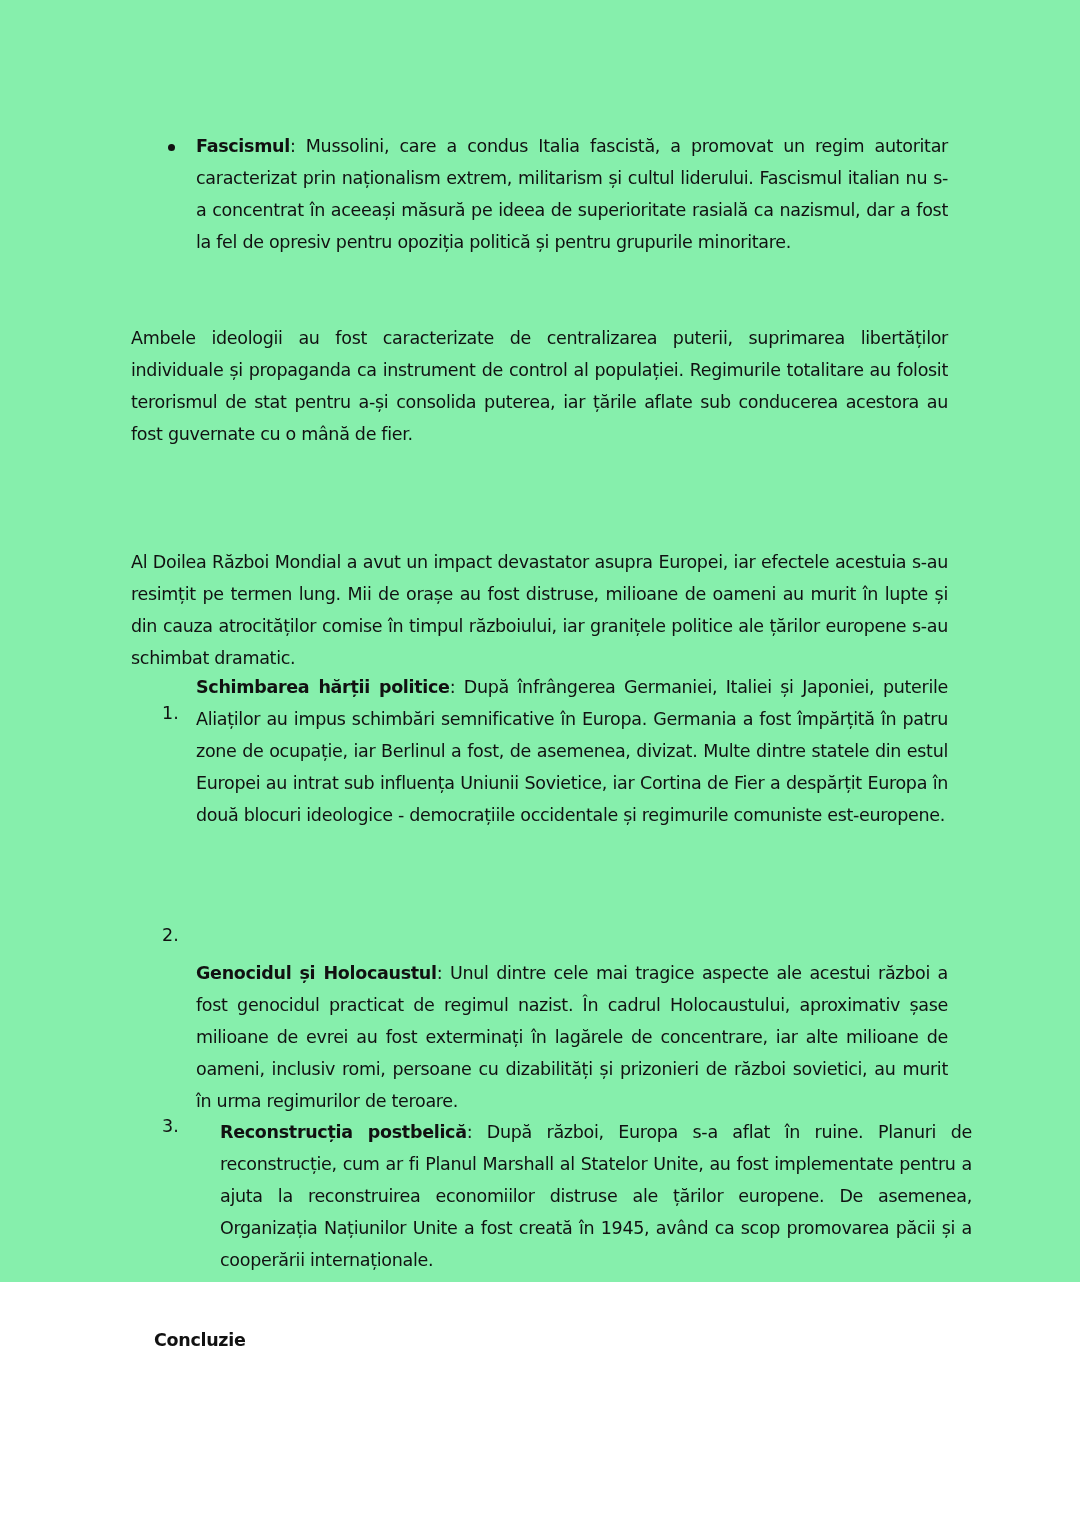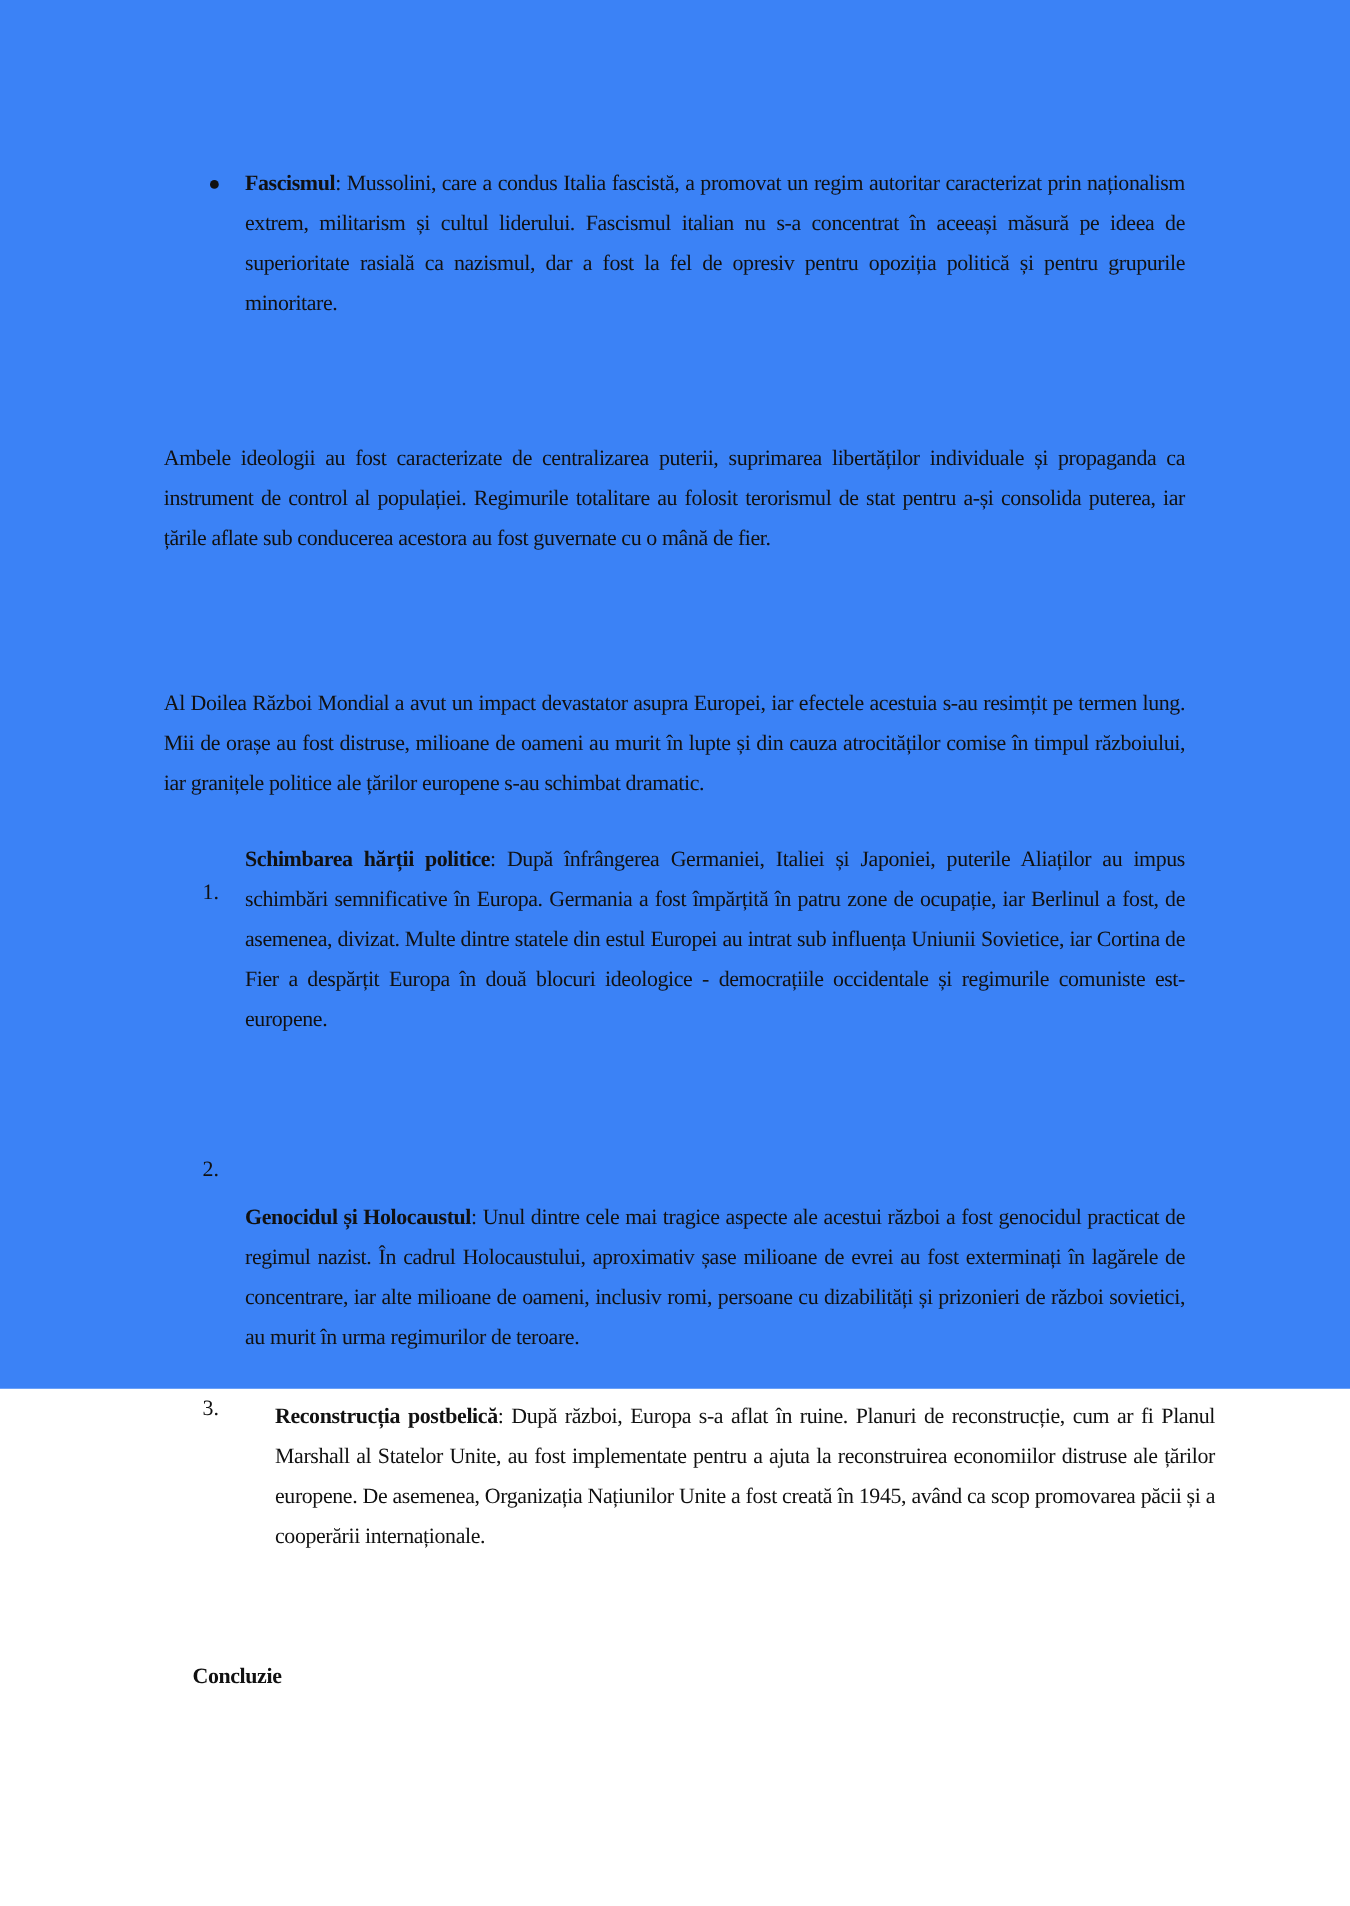--- a/index.html
+++ b/index.html
@@ -13,23 +13,22 @@
       position: relative;
       overflow: hidden;
       font-family: "DejaVu Sans", sans-serif;
       color: #111111;
     }
     .page {
       position: absolute;
       left: 0;
       top: 0;
       width: 1080px;
-      height: 1111px;
-      background: #3b82f6;
-      font-family: Liberation Serif, serif;
+      height: 1282px;
+      background: #86efac;
     }
     .text {
       font-size: 17.5px;
       line-height: 32px;
       letter-spacing: -0.3px;
       word-spacing: 0px;
       text-align: justify;
     }
     .bullet-block {
       position: absolute;
@@ -77,21 +76,21 @@
 </head>
 <body>
 
 <div class="page">
 
   <span class="bullet-dot"></span>
   <div class="bullet-block text justify-last">
     <b>Fascismul</b><span>: Mussolini, care a condus Italia fascistă, a promovat un regim autoritar caracterizat prin naționalism extrem, militarism și cultul liderului. Fascismul italian nu s-a concentrat în aceeași măsură pe ideea de superioritate rasială ca nazismul, dar a fost la fel de opresiv pentru opoziția politică și pentru grupurile minoritare.</span>
   </div>
 
-  <div class="para text justify-last" style="top:350px;">Ambele ideologii au fost caracterizate de centralizarea puterii, suprimarea libertăților individuale și propaganda ca instrument de control al populației. Regimurile totalitare au folosit terorismul de stat pentru a-și consolida puterea, iar țările aflate sub conducerea acestora au fost guvernate cu o mână de fier.</div>
+  <div class="para text justify-last" style="top:322px;">Ambele ideologii au fost caracterizate de centralizarea puterii, suprimarea libertăților individuale și propaganda ca instrument de control al populației. Regimurile totalitare au folosit terorismul de stat pentru a-și consolida puterea, iar țările aflate sub conducerea acestora au fost guvernate cu o mână de fier.</div>
 
 
   <div class="para text justify-last" style="top:546px;">Al Doilea Război Mondial a avut un impact devastator asupra Europei, iar efectele acestuia s-au resimțit pe termen lung. Mii de orașe au fost distruse, milioane de oameni au murit în lupte și din cauza atrocităților comise în timpul războiului, iar granițele politice ale țărilor europene s-au schimbat dramatic.</div>
 
   <div class="list-num" style="top:697px;">1.</div>
   <div class="list-item text justify-last" style="top:671px;">
     <b>Schimbarea hărții politice</b><span>: După înfrângerea Germaniei, Italiei și Japoniei, puterile Aliaților au impus schimbări semnificative în Europa. Germania a fost împărțită în patru zone de ocupație, iar Berlinul a fost, de asemenea, divizat. Multe dintre statele din estul Europei au intrat sub influența Uniunii Sovietice, iar Cortina de Fier a despărțit Europa în două blocuri ideologice - democrațiile occidentale și regimurile comuniste est-europene.</span>
   </div>
 
   <div class="list-num" style="top:919px;">2.</div>

